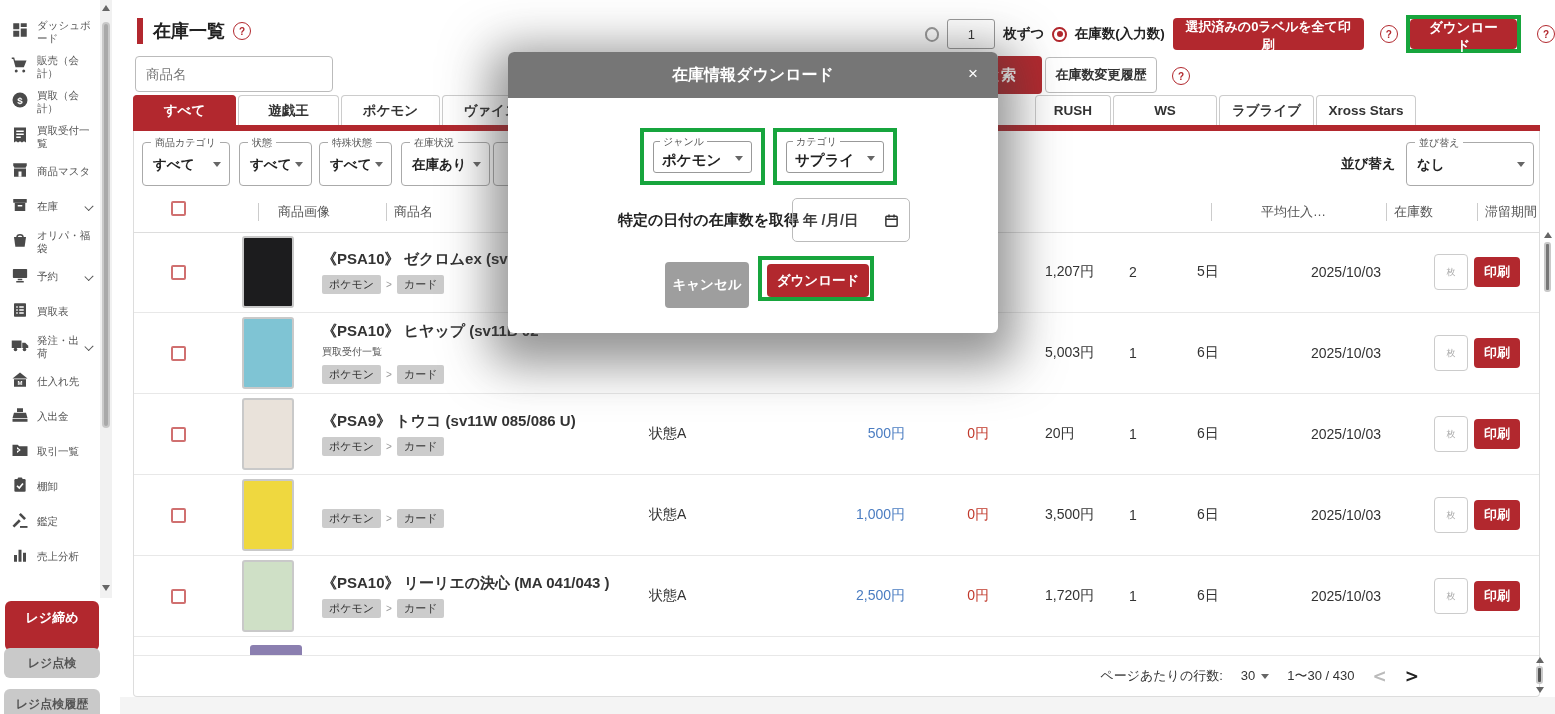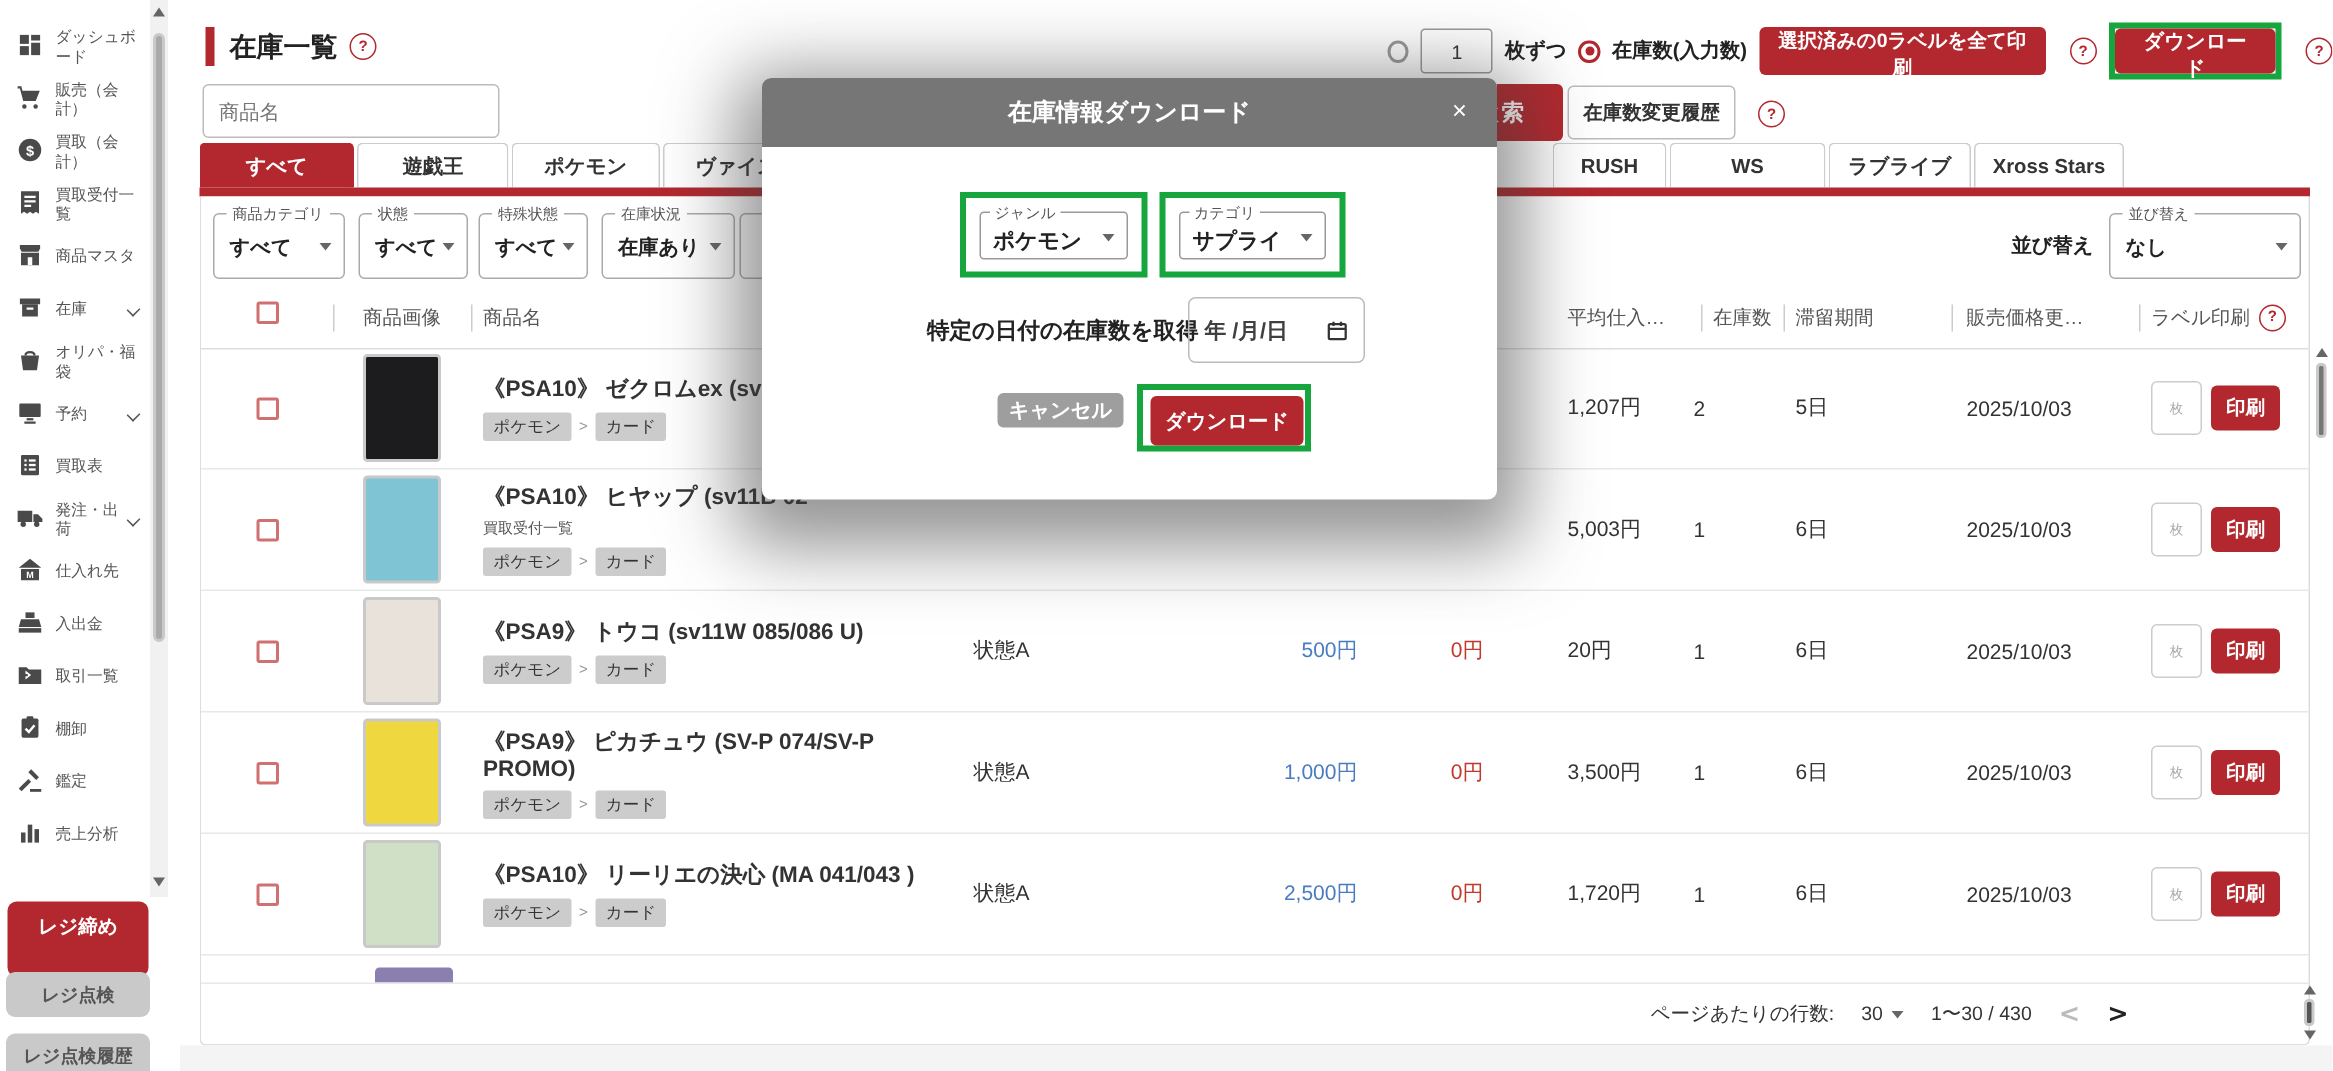--- a/index.html
+++ b/index.html
@@ -78,21 +78,21 @@
      background:#fff;cursor:pointer;}
   .sel .flabel{position:absolute;top:-7px;left:8px;background:#fff;padding:0 4px;font-size:10px;color:#555;white-space:nowrap;}
   .sel .sval{position:absolute;left:10px;top:13px;font-size:13.5px;color:#222;font-weight:bold;white-space:nowrap;}
   .caret{position:absolute;right:8px;top:19px;width:0;height:0;border-left:4.5px solid transparent;
      border-right:4.5px solid transparent;border-top:5.5px solid #666;}
   
   #sort-label{position:absolute;left:1207px;top:24px;font-size:13.5px;font-weight:bold;color:#222;}
   #sort-select{left:1272px;width:128px;}
   
   .grid{display:grid;grid-template-columns:88px 92px 330px 158px 105px 88px 124px 70px 112px 125px 1fr;align-items:center;}
-  #thead{position:absolute;left:0;top:61px;width:1405px;height:40px;border-bottom:1px solid #ddd;}
+  #thead{position:absolute;left:0;top:61px;width:1405px;height:40px;border-bottom:1px solid #ddd;gap:36px;}
   .th{font-size:13px;color:#555;position:relative;height:22px;line-height:22px;}
   .th.sep::before{content:"";position:absolute;left:0;top:2px;height:18px;border-left:1px solid #ccc;}
   .th-img{text-align:center;}
   .th-name{padding-left:8px;}
   .th-avg{padding-left:50px;}
   .th-stock{padding-left:8px;margin-left:15px;}
   .th-dwell{padding-left:8px;}
   .th-upd{padding-left:10px;}
   .th-label{padding-left:8px;display:flex;align-items:center;}
   .th-label .help{margin-left:6px;}
@@ -148,21 +148,21 @@
   #g-genre{left:132px;top:76px;width:125px;height:57px;padding-left:36px;}
   #g-cat{left:265px;top:76px;width:124px;height:57px;}
   .m-sel{position:absolute;left:9px;top:9px;right:9px;bottom:8px;border:1px solid #999;border-radius:3px;background:#fff;cursor:pointer;}
   .m-sel .flabel{position:absolute;top:-7px;left:6px;background:#fff;padding:0 3px;font-size:10px;color:#555;}
   .m-sel .sval{position:absolute;left:8px;top:9px;font-size:14.5px;color:#222;font-weight:bold;}
   .m-sel .caret{top:14px;}
   #date-label{position:absolute;left:110px;top:159px;font-size:15px;color:#222;font-weight:bold;}
   #date-input{position:absolute;left:284px;top:146px;width:118px;height:44px;border:1px solid #bbb;border-radius:5px;
      box-sizing:border-box;display:flex;align-items:center;justify-content:space-between;padding:0 10px;cursor:pointer;}
   #date-input .dval{font-size:14.5px;color:#404040;font-weight:bold;text-align:right;}
-  #cancel-btn{position:absolute;left:157px;top:210px;width:84px;height:23px;background:#9e9e9e;color:#fff;
+  #cancel-btn{position:absolute;left:157px;top:210px;width:84px;height:46px;background:#9e9e9e;color:#fff;
      border:none;border-radius:4px;font-size:13.5px;font-weight:bold;cursor:pointer;font-family:Liberation Mono, monospace;}
   #g-dl{left:250px;top:204px;width:116px;height:45px;}
   #modal-dl-btn{position:absolute;left:5px;top:4px;width:102px;height:33px;font-size:13.5px;}
 </style>
 </head>
 <body>
 
 <div id="app">
 
   <div id="sidebar" class="abs">
@@ -490,21 +490,20 @@
           </div>
         </div>
         <div class="row grid">
           <div class="cb-cell">
             <span class="checkbox"></span>
           </div>
           <div>
             <div class="thumb" style="background: rgb(239, 216, 63);"></div>
           </div>
           <div class="namecell">
-            <div class="pname">《PSA9》 ピカチュウ (SV-P 074/SV-P PROMO)</div>
             <div class="chips">
               <span class="chip">ポケモン</span>
               <span class="chip-sep">&gt;</span>
               <span class="chip">カード</span>
             </div>
           </div>
           <div class="cell-state">状態A</div>
           <div class="cell-sell">1,000円</div>
           <div class="cell-buy">0円</div>
           <div class="cell-avg">3,500円</div>

